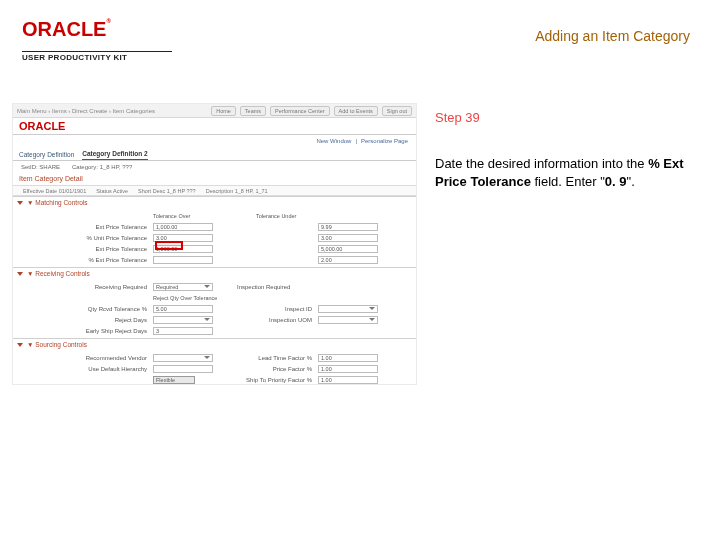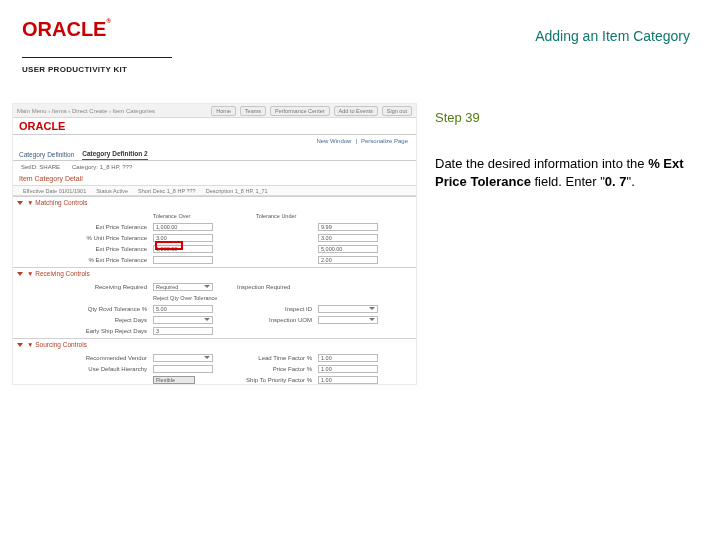--- a/index.html
+++ b/index.html
@@ -28,30 +28,30 @@
   .logo-word .tm {
     font-size: 6px;
     vertical-align: top;
     color: #c80000;
   }
   .logo-sub {
     font-size: 8px;
     font-weight: 700;
     color: #222;
     border-top: 1px solid #222;
-    margin-top: 16px;
-    padding-top: 7px;
+    margin-top: 10px;
+    padding-top: 1px;
     letter-spacing: 0.3px;
   }
   .title {
     position: absolute;
     top: 28px;
     right: 30px;
     font-size: 14px;
-    color: #0f766e;
+    color: #a16207;
   }
   .screenshot {
     position: absolute;
     top: 103px;
     left: 12px;
     width: 405px;
     height: 282px;
     background: #fff;
     border: 1px solid #eaeaea;
     overflow: hidden;
@@ -209,21 +209,21 @@
     border-right:3px solid transparent;
     border-top:4px solid #b0432a;
     border-bottom:none;
   }
   .instruction-step {
     position: absolute;
     top: 110px;
     left: 435px;
     width: 252px;
     font-size: 13px;
-    color: #4d7c0f;
+    color: #ef4444;
   }
   .instruction-text {
     position: absolute;
     top: 155px;
     left: 435px;
     width: 262px;
     font-size: 13px;
     line-height: 1.35;
     color: #000;
   }
@@ -371,14 +371,14 @@
         <span class="fld">1.00</span>
       </div>
 
   </div>
 
   <div class="highlight" style="top:137px;left:142px;width:28px;height:9px"></div>
 </div>
 
 <div class="instruction-step">Step 39</div>
 <div class="instruction-text">
-  <span>Date the desired information into the </span><b>% Ext Price Tolerance</b><span> field. Enter "</span><b>0. 7</b><span>".</span>
+  <span>Date the desired information into the </span><b>% Ext Price Tolerance</b><span> field. Enter "</span><b>0. 9</b><span>".</span>
 </div>
 
 </body></html>

